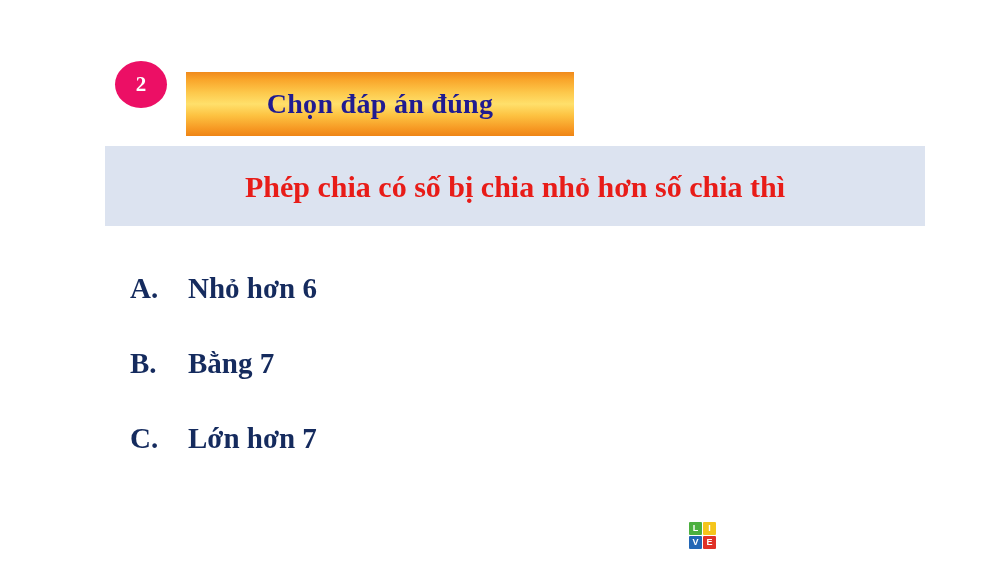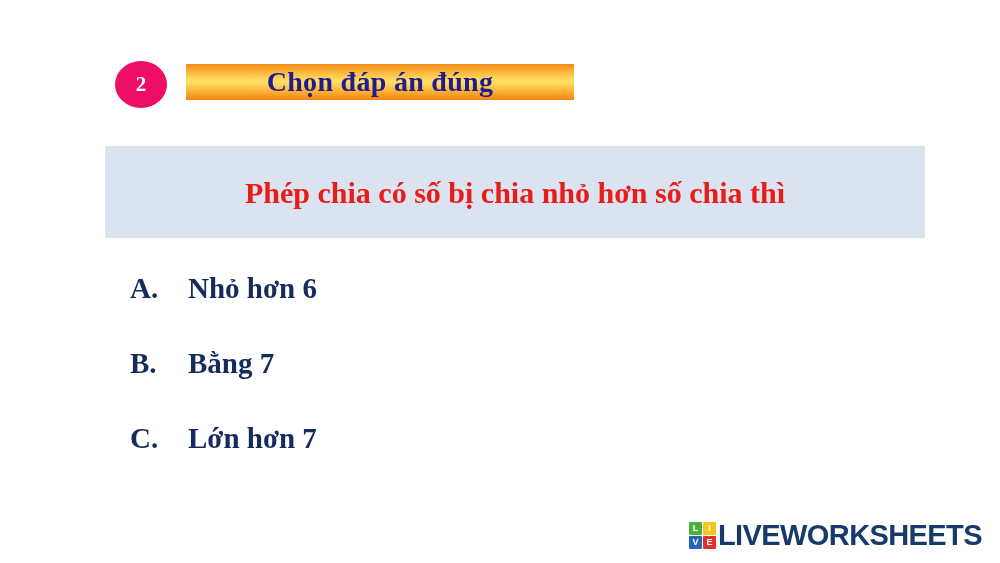--- a/index.html
+++ b/index.html
@@ -45,23 +45,23 @@
     font-size: 21px;
     font-weight: bold;
     font-family: "Liberation Serif", "DejaVu Serif", serif;
     line-height: 1;
     letter-spacing: 0px;
   }
 
   #title-banner {
     position: absolute;
     left: 186px;
-    top: 64px;
+    top: 72px;
     width: 388px;
-    height: 36px;
+    height: 64px;
     background: linear-gradient(to bottom,
         #f08a1c 0%,
         #f9a52a 12%,
         #fdc84b 32%,
         #ffe06b 50%,
         #fdc241 68%,
         #f79a24 88%,
         #ee8415 100%);
     display: flex;
     align-items: center;
@@ -76,21 +76,21 @@
     letter-spacing: 0.3px;
     white-space: nowrap;
   }
 
   
   #question-box {
     position: absolute;
     left: 105px;
     top: 146px;
     width: 820px;
-    height: 92px;
+    height: 80px;
     background: #dce3f0;
     display: flex;
     flex-direction: column;
     align-items: center;
     justify-content: center;
     padding-top: 2px;
   }
   #question-box .q-line {
     color: #e81c18;
     font-size: 30px;
@@ -213,15 +213,14 @@
 
 <div id="liveworksheets-logo">
 
   <div id="logo-mark">
     <span class="tile tile-l">L</span>
     <span class="tile tile-i">I</span>
     <span class="tile tile-v">V</span>
     <span class="tile tile-e">E</span>
   </div>
 
-  <span id="logo-wordmark">LIVEWORKSHEETS</span>
 
 </div>
 
 </body></html>

